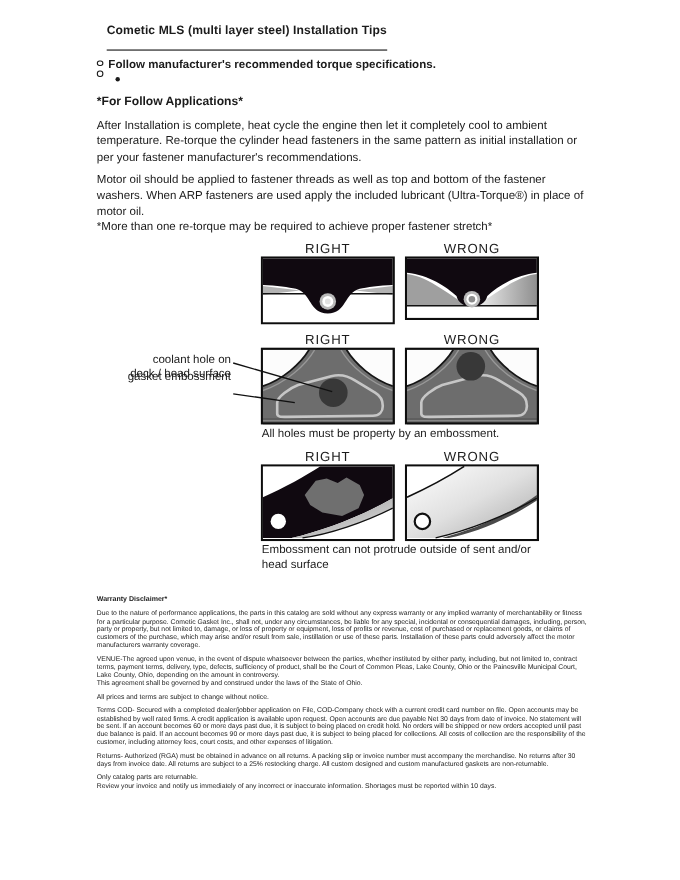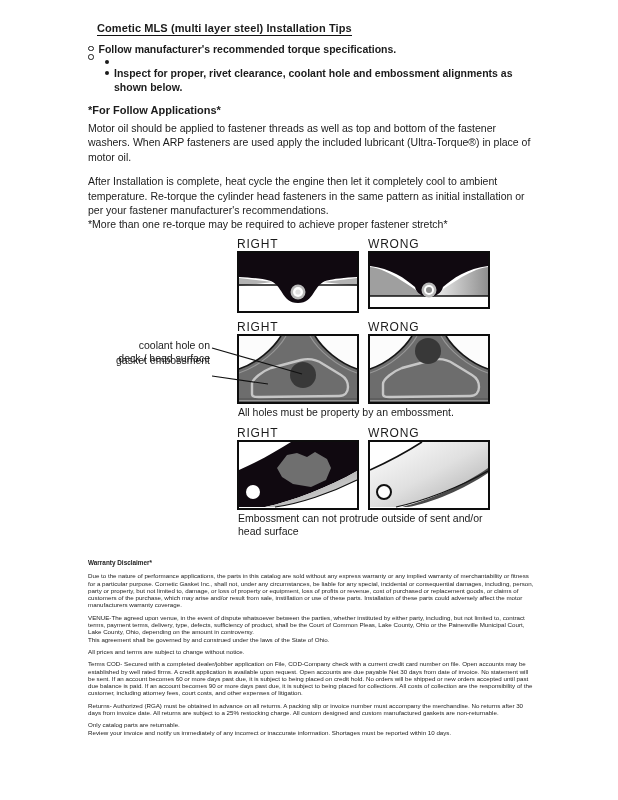--- a/index.html
+++ b/index.html
@@ -4,35 +4,35 @@
 <style>
   html,body{margin:0;padding:0;}
   body{
     width:618px;height:800px;background:#ffffff;overflow:hidden;
     font-family:"Liberation Sans","DejaVu Sans",sans-serif;
     color:#1b1b1b;-webkit-font-smoothing:antialiased;
   }
   .content{padding:18px 86px 0 88px;position:relative;}
   .doc-title{
     display:inline-block;font-size:11px;font-weight:bold;margin:0 0 0 9px;
-    border-bottom:1.6px solid #111;padding-bottom:1px;letter-spacing:.1px;
+    border-bottom:1.6px solid #111;padding-bottom:11px;letter-spacing:.1px;
   }
   .bullets{margin-top:6px;}
   .b-line{font-size:10.5px;line-height:14px;display:flex;align-items:baseline;font-weight:bold;}
   .b-line.lvl2{padding-left:17px;}
   .dot{flex:0 0 auto;width:4px;height:4px;border-radius:50%;margin-right:5px;position:relative;top:-2px;}
   .dot.hollow{border:1px solid #1b1b1b;width:3.5px;height:3.5px;}
   .dot.solid{background:#1b1b1b;}
   .sec-head{font-size:11px;font-weight:bold;margin:10px 0 0 0;}
   .para{font-size:10.5px;line-height:14.8px;width:452px;margin:5px 0 0 0;}
   .para.mt{margin-top:9px;}
   .note{font-size:10.5px;margin-top:0;}
   .figs{margin-top:7px;}
   .pair{display:flex;gap:9px;margin-left:149px;align-items:flex-start;}
-  .col{display:flex;flex-direction:column;align-items:flex-start;}
+  .col{display:flex;flex-direction:column;align-items:center;}
   .plabel{font-size:12px;letter-spacing:.8px;line-height:14px;color:#1b1b1b;}
   .fig-caption{font-size:10.5px;line-height:13px;margin:2px 0 0 150px;}
   .fig-caption.wrap{width:245px;}
   .pair-block{margin-top:7px;}
   .pair2wrap{position:relative;}
   .callout{
     position:absolute;font-size:10.5px;line-height:12.5px;text-align:right;
     width:122px;left:0;white-space:pre-line;
   }
   .callout.c1{top:19px;}
@@ -54,29 +54,25 @@
     <div class="b-line">
         <span class="dot hollow"></span>
         <span>Follow manufacturer's recommended torque specifications.</span>
       </div>
     <div class="b-line">
         <span class="dot hollow"></span>
       </div>
     <div class="b-line lvl2">
         <span class="dot solid"></span>
       </div>
-    <div class="b-line lvl2">
-        <span class="dot solid"></span>
-        <span>Inspect for proper, rivet clearance, coolant hole and embossment alignments as shown below.</span>
-      </div>
   </div>
 
   <div class="sec-head">*For Follow Applications*</div>
+  <p class="para mt">After Installation is complete, heat cycle the engine then let it completely cool to ambient temperature. Re-torque the cylinder head fasteners in the same pattern as initial installation or per your fastener manufacturer's recommendations.</p>
   <p class="para">Motor oil should be applied to fastener threads as well as top and bottom of the fastener washers. When ARP fasteners are used apply the included lubricant (Ultra-Torque®) in place of motor oil.</p>
-  <p class="para mt">After Installation is complete, heat cycle the engine then let it completely cool to ambient temperature. Re-torque the cylinder head fasteners in the same pattern as initial installation or per your fastener manufacturer's recommendations.</p>
   <div class="note">*More than one re-torque may be required to achieve proper fastener stretch*</div>
 
   <div class="figs">
 
     <div class="pair">
       <div class="col">
         <div class="plabel">RIGHT</div>
         <svg width="122" height="62" viewBox="0 0 122 62">
           <rect x="0" y="0" width="122" height="62" fill="#fff"></rect>
           <polygon points="2,27 36,31 2,35" fill="#b3b3b3"></polygon>

